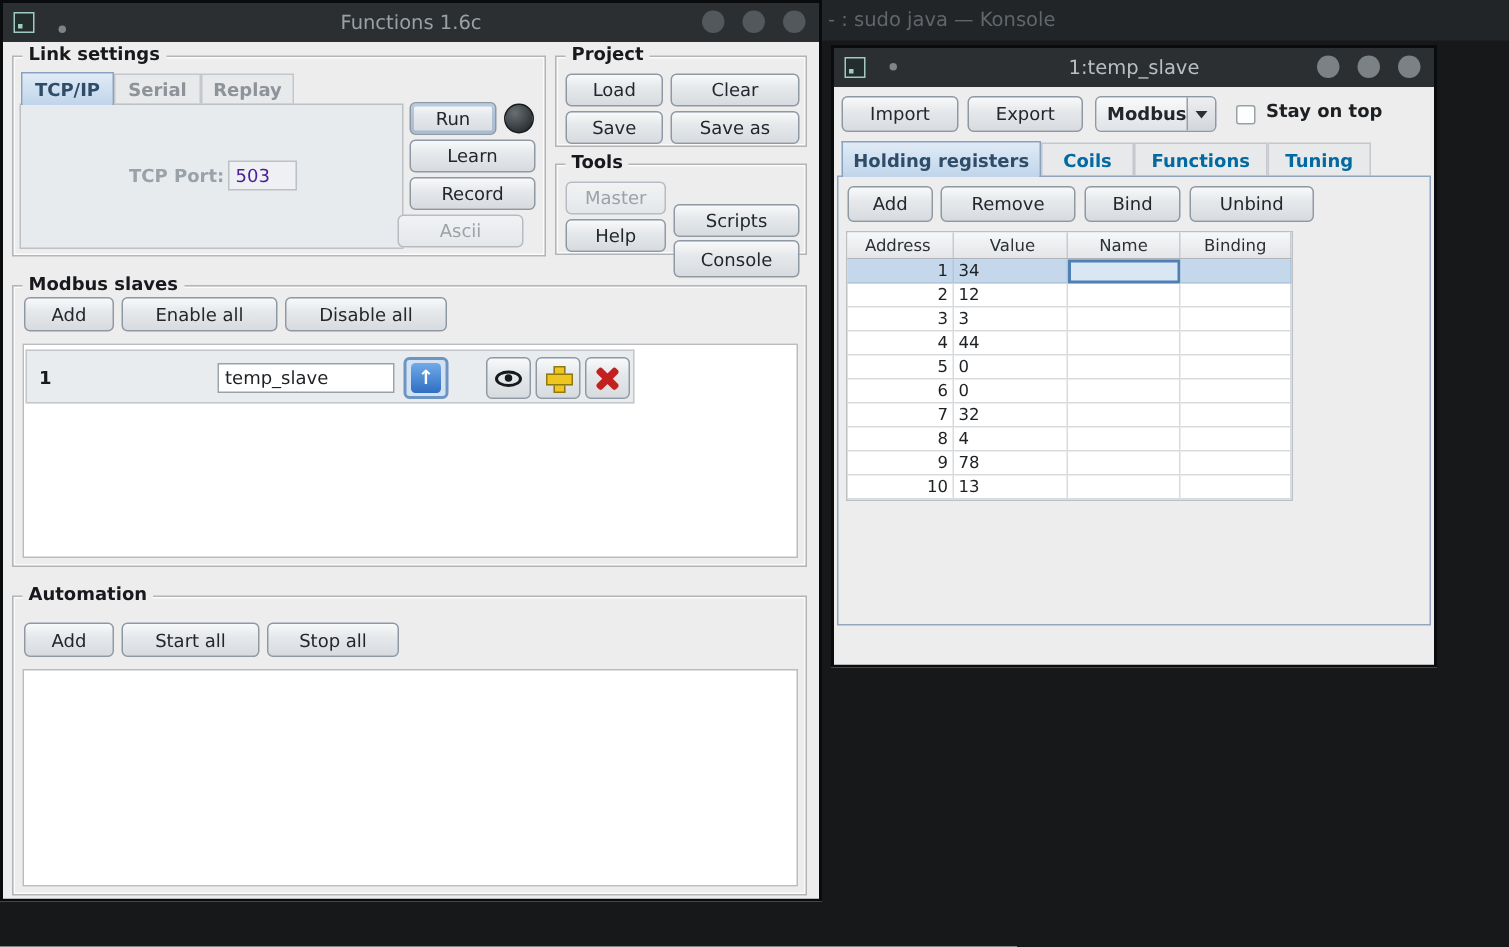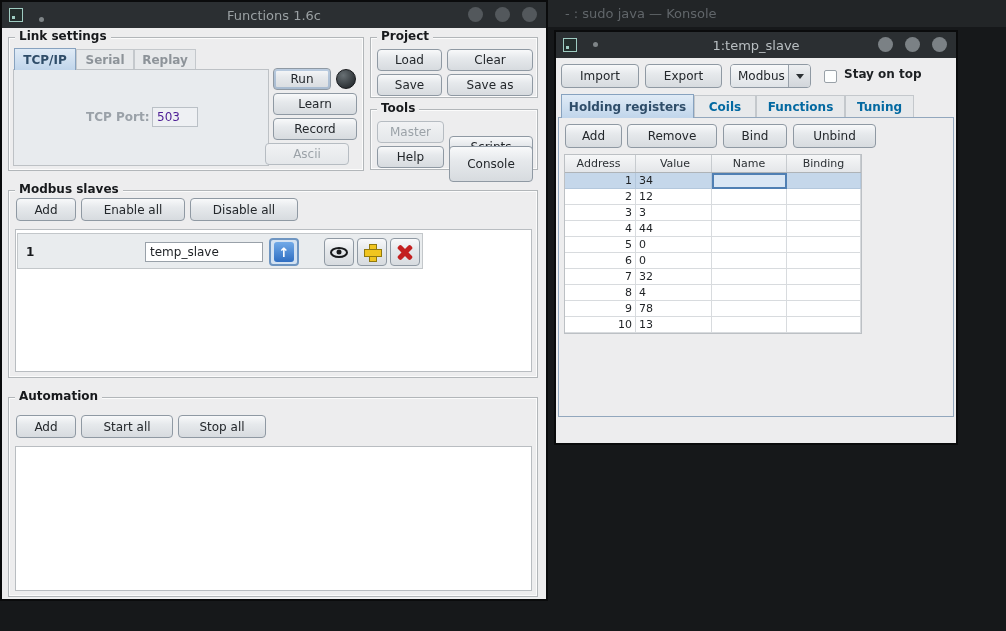--- a/index.html
+++ b/index.html
@@ -16,21 +16,21 @@
   .tb-dot{position:absolute;width:5px;height:5px;border-radius:50%;background:#7e8487}
   #main-tb-dot{left:37px;top:15px}
   #slave-tb-dot{left:37px;top:10px}
   .tb-title{width:100%;text-align:center;font-size:13px}
   #main-titlebar .tb-title{color:#9aa0a3}
   #slave-titlebar .tb-title{color:#b9bfc2}
   .tb-circles{position:absolute;right:9px;top:5px;display:flex;gap:12px}
   .tb-circle{width:15px;height:15px;border-radius:50%}
   #main-titlebar .tb-circle{background:#53585c}
   #slave-titlebar .tb-circle{background:#7b8185}
-  #konsole-bar{position:absolute;left:548px;top:0;width:458px;height:27px;background:#222527;display:flex;align-items:center;padding-left:17px}
+  #konsole-bar{position:absolute;left:548px;top:0;width:458px;height:27px;background:#222527;display:flex;align-items:center;padding-left:4px}
   #konsole-bar span{font-size:13px;color:#61666a;white-space:pre}
   
   .window{position:absolute;border:2px solid #0a0b0c;background:#ededee}
   #win-main{left:0;top:0;width:548px;height:601px}
   #win-slave{left:554px;top:30px;width:404px;height:415px}
   #main-content{position:relative;width:544px;height:571px;background:#ededee}
   #slave-content{position:relative;width:400px;height:385px;background:#ededee}
   
   .group{position:absolute;border:1px solid #b2b6b9;box-shadow:inset 0 0 0 1px rgba(255,255,255,.75)}
   .group-title{position:absolute;top:-9px;left:6px;background:#ededee;padding:0 4px;font-size:12px;font-weight:bold;color:#17191c;white-space:nowrap}
@@ -65,21 +65,21 @@
   #btn-record{left:264px;top:80px;width:84px;height:22px}
   #btn-ascii{left:256px;top:105px;width:84px;height:22px}
   
   #btn-load{left:6px;top:11px;width:65px;height:22px}
   #btn-clear{left:76px;top:11px;width:86px;height:22px}
   #btn-save{left:6px;top:36px;width:65px;height:22px}
   #btn-saveas{left:76px;top:36px;width:86px;height:22px}
   #btn-master{left:6px;top:11px;width:67px;height:22px}
   #btn-scripts{left:78px;top:26px;width:84px;height:22px}
   #btn-help{left:6px;top:36px;width:67px;height:22px}
-  #btn-console{left:78px;top:36px;width:84px;height:36px}
+  #btn-console{left:78px;top:50px;width:84px;height:25px}
   
   #btn-slaves-add{left:7px;top:7px;width:60px;height:23px}
   #btn-enable-all{left:72px;top:7px;width:104px;height:23px}
   #btn-disable-all{left:181px;top:7px;width:108px;height:23px}
   #slaves-list{position:absolute;left:6px;top:38px;width:517px;height:143px;background:#fff;border:1px solid #b9bdc1}
   #slave-row{position:absolute;left:1px;top:3px;width:406px;height:36px;background:#e9ecee;border:1px solid #c3c7ca}
   #slave-id{position:absolute;left:8px;top:11px;font-size:12px;font-weight:bold;color:#17191c}
   #slave-name-field{left:127px;top:8px;width:118px;height:20px}
   #slave-up-btn{position:absolute;left:251px;top:4px;width:30px;height:28px;background:#d3e2f2;border:2px solid #6e95c1;border-radius:4px;display:flex;align-items:center;justify-content:center}
   .up-chip{width:20px;height:20px;border-radius:3px;background:linear-gradient(#71aae8,#2f6ec2);color:#fff;font-size:13px;font-weight:bold;display:flex;align-items:center;justify-content:center}
@@ -97,21 +97,21 @@
   .xmark::after{transform:rotate(-45deg)}
   
   #btn-auto-add{left:7px;top:17px;width:60px;height:23px}
   #btn-start-all{left:72px;top:17px;width:92px;height:23px}
   #btn-stop-all{left:169px;top:17px;width:88px;height:23px}
   #auto-list{position:absolute;left:6px;top:48px;width:517px;height:145px;background:#fff;border:1px solid #b9bdc1}
   
   #btn-import{left:5px;top:6px;width:78px;height:24px}
   #btn-export{left:89px;top:6px;width:77px;height:24px}
   #modbus-combo{position:absolute;left:174px;top:6px;width:81px;height:24px;display:flex;border:1px solid #8f99a3;border-radius:4px;overflow:hidden}
-  #modbus-combo .combo-label{flex:1;background:linear-gradient(#f8f9fa,#dfe3e7);display:flex;align-items:center;padding-left:7px;font-size:12px;font-weight:normal;color:#23272b}
+  #modbus-combo .combo-label{flex:1;background:linear-gradient(#f8f9fa,#dfe3e7);display:flex;align-items:center;padding-left:7px;font-size:12px;font-weight:bold;color:#23272b}
   #modbus-combo .combo-arrow{width:22px;border-left:1px solid #97a0a9;background:linear-gradient(#edeff1,#d2d6db);display:flex;align-items:center;justify-content:center}
   .tri-down{width:0;height:0;border-left:4px solid transparent;border-right:4px solid transparent;border-top:5px solid #2c3034}
   #stay-checkbox{position:absolute;left:268px;top:12px;width:13px;height:13px;background:#fdfefe;border:1px solid #99a1a8;border-radius:2px}
   #stay-label{position:absolute;left:288px;top:9px;font-size:12px;font-weight:bold;color:#1d2023}
   #tab-holding{left:5px;top:36px;width:133px;height:24px}
   #tab-coils{left:138px;top:37px;width:62px;height:23px}
   #tab-functions{left:200px;top:37px;width:89px;height:23px}
   #tab-tuning{left:289px;top:37px;width:69px;height:23px}
   #reg-panel{position:absolute;left:2px;top:59px;width:396px;height:300px;border:1px solid #92a7bd;background:#ededee}
   #btn-reg-add{left:6px;top:6px;width:57px;height:24px}

